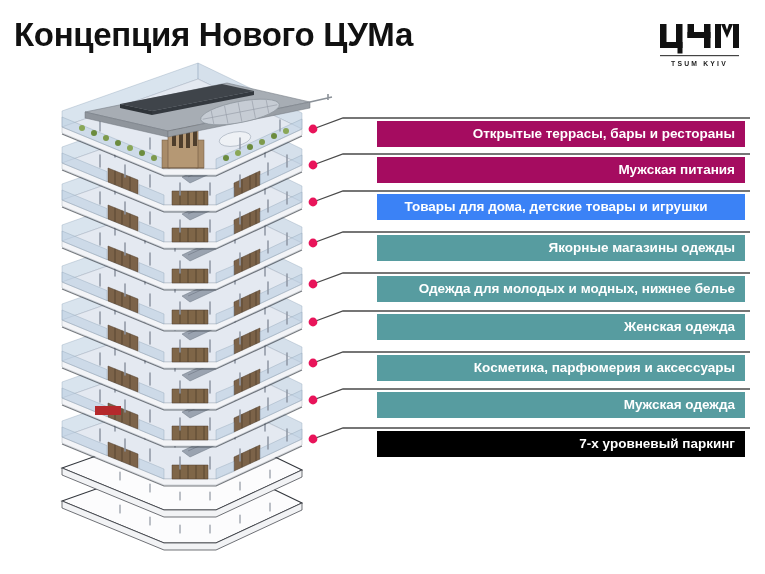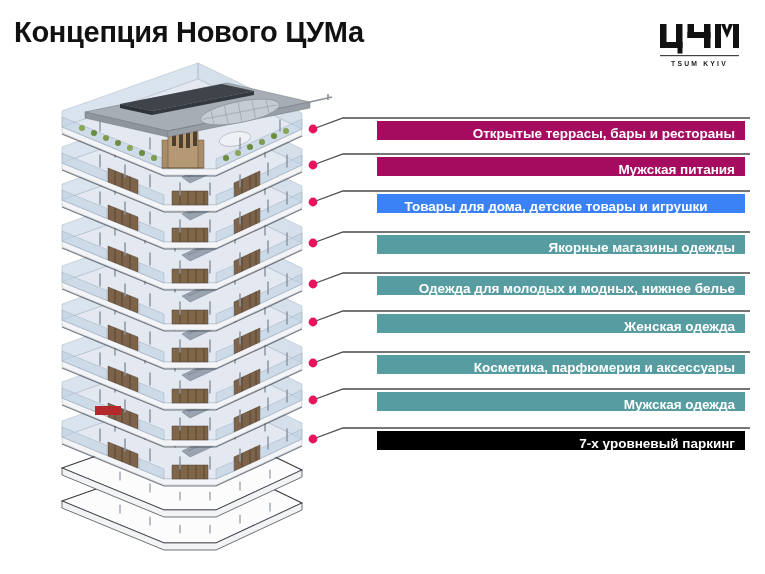--- a/index.html
+++ b/index.html
@@ -1,20 +1,20 @@
 <!DOCTYPE html>
 <html><head>
 <meta charset="utf-8">
 <style>
   html,body{margin:0;padding:0;background:#fff;}
   #slide{position:relative;width:765px;height:574px;background:#fff;overflow:hidden;
          font-family:"Liberation Sans","DejaVu Sans",sans-serif;}
-  .title{position:absolute;left:14px;top:16px;margin:0;font-size:29px;font-weight:bold;
+  .title{position:absolute;left:14px;top:16px;margin:0;font-size:33px;font-weight:bold;
          color:#111;letter-spacing:-0.3px;white-space:nowrap;}
-  .bar{position:absolute;left:377px;width:368px;height:19px;line-height:26px;
+  .bar{position:absolute;left:377px;width:368px;height:26px;line-height:26px;
        color:#fff;font-size:13.5px;font-weight:bold;text-align:right;
        padding-right:10px;box-sizing:border-box;white-space:nowrap;}
   svg{display:block;}
   .abs{position:absolute;}
   #connectors{left:0;top:0;pointer-events:none;}
 </style>
 </head>
 <body>
 
 <div id="slide">

